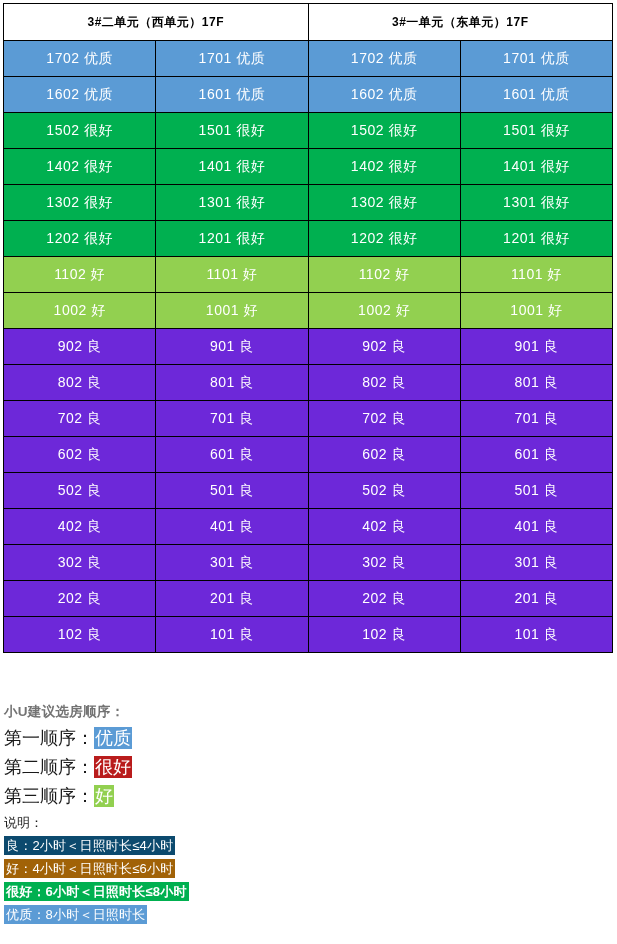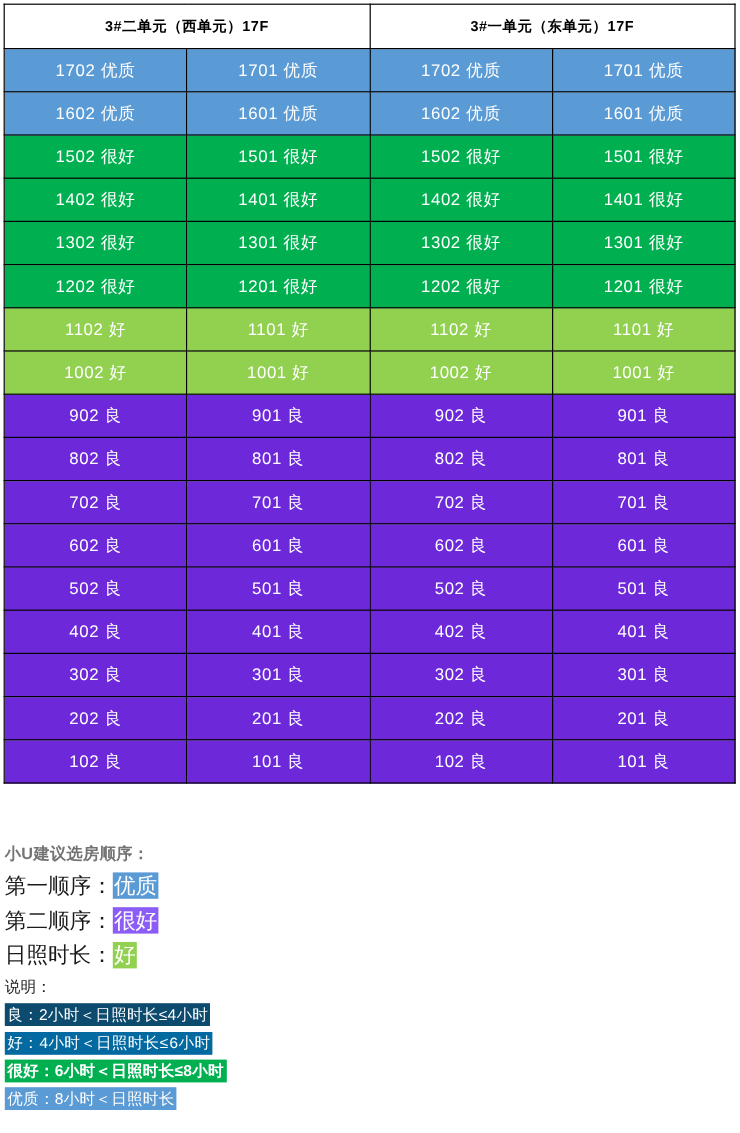--- a/index.html
+++ b/index.html
@@ -96,41 +96,41 @@
     font-family: Liberation Serif, serif;
   }
 
   .order-line .lbl { color: #1a1a1a; }
 
   .hl {
     color: #ffffff;
     padding: 1px 1px;
   }
   .hl-youzhi { background: #5B9BD5; }
-  .hl-henhao { background: #8b5cf6; }
+  .hl-henhao { background: #b91c1c; }
   .hl-hao    { background: #92D050; }
 
   .explain-label {
     margin: 0 0 10px 0;
     font-size: 13px;
     color: #1a1a1a;
   }
 
   .rule-line {
     margin: 0 0 10px 0;
     font-size: 13px;
     white-space: nowrap;
   }
   .rule-line .rule-text {
     color: #ffffff;
     padding: 2px 2px;
     letter-spacing: 0.2px;
   }
   .rule-liang  .rule-text { background: #0c4a6e; text-align: center; }
-  .rule-hao    .rule-text { background: #0369a1; font-family: Liberation Mono, monospace; }
+  .rule-hao    .rule-text { background: #a16207; }
   .rule-henhao .rule-text { background: #00B050; font-weight: bold; }
   .rule-youzhi .rule-text { background: #5B9BD5; }
 </style>
 </head>
 <body>
 
 <div id="page">
 
   <div class="table-wrap">
     <table class="sun-table">
@@ -251,21 +251,21 @@
           </tr>
         </tbody>
     </table>
   </div>
 
   <div class="notes">
     <div class="notes-title">小U建议选房顺序：</div>
     <div id="order-list">
         <div class="order-line"><span class="lbl">第一顺序：</span><span class="hl hl-youzhi">优质</span></div>
         <div class="order-line"><span class="lbl">第二顺序：</span><span class="hl hl-henhao">很好</span></div>
-        <div class="order-line"><span class="lbl">日照时长：</span><span class="hl hl-hao">好</span></div>
+        <div class="order-line"><span class="lbl">第三顺序：</span><span class="hl hl-hao">好</span></div>
       </div>
     <div class="explain-label">说明：</div>
     <div id="rule-list">
         <div class="rule-line rule-liang"><span class="rule-text">良：2小时＜日照时长≤4小时</span></div>
         <div class="rule-line rule-hao"><span class="rule-text">好：4小时＜日照时长≤6小时</span></div>
         <div class="rule-line rule-henhao"><span class="rule-text">很好：6小时＜日照时长≤8小时</span></div>
         <div class="rule-line rule-youzhi"><span class="rule-text">优质：8小时＜日照时长</span></div>
       </div>
   </div>
 

